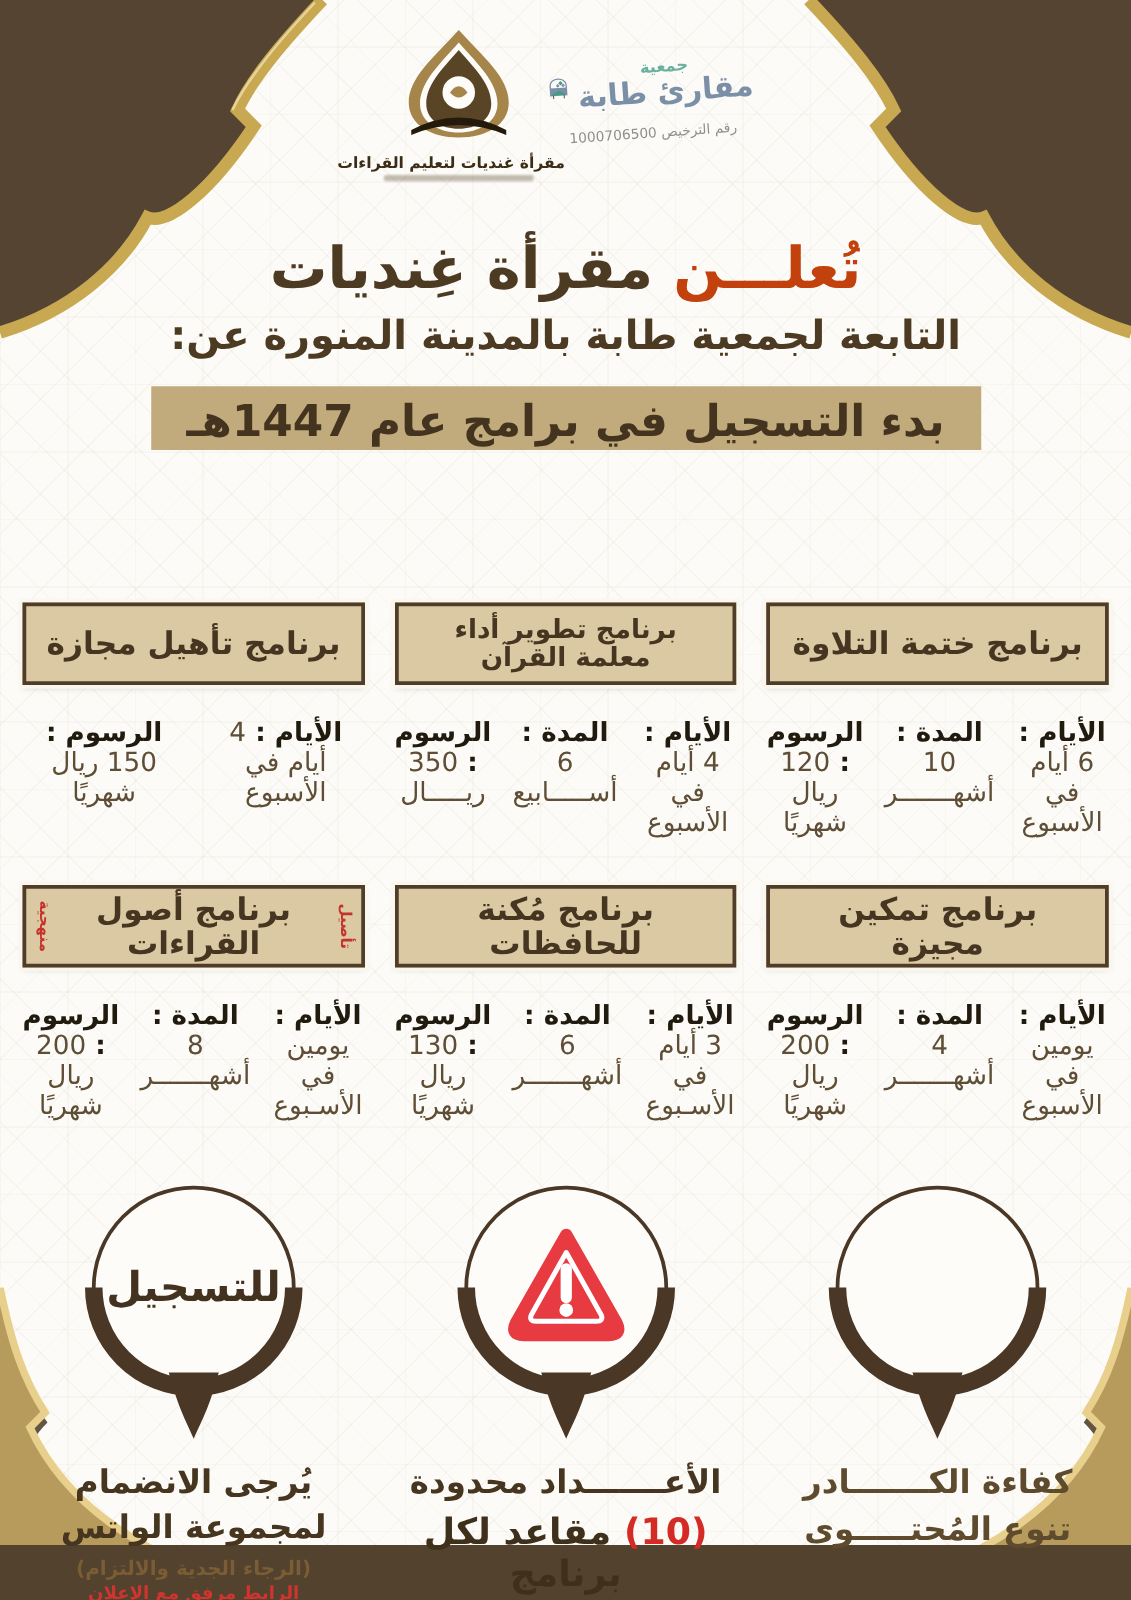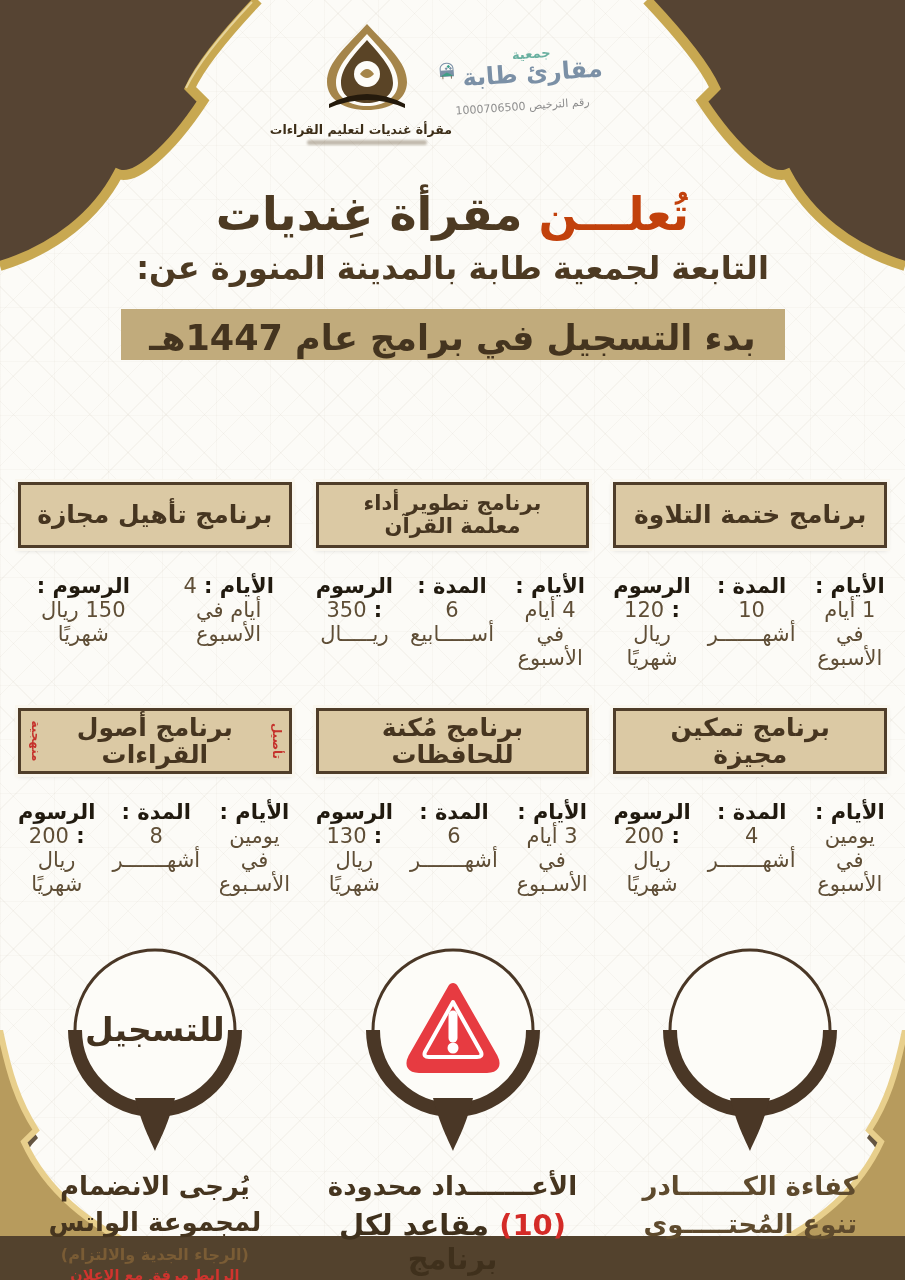--- a/index.html
+++ b/index.html
@@ -151,21 +151,21 @@
     </div>
     <div class="l2">التابعة لجمعية طابة بالمدينة المنورة عن:</div>
     <div class="banner">بدء التسجيل في برامج عام 1447هـ</div>
   </div>
 
   <div class="programs">
 
     <div class="card">
       <div class="card-title">برنامج ختمة التلاوة</div>
       <div class="card-rows">
-        <div class="prow"><span class="lbl">الأيام</span><span class="lbl"> : </span><span>1 أيام في الأسبوع</span></div>
+        <div class="prow"><span class="lbl">الأيام</span><span class="lbl"> : </span><span>6 أيام في الأسبوع</span></div>
         <div class="prow"><span class="lbl">المدة</span><span class="lbl"> : </span><span>10 أشهـــــــر</span></div>
         <div class="prow"><span class="lbl">الرسوم</span><span class="lbl"> : </span><span>120 ريال شهريًا</span></div>
       </div>
     </div>
 
     <div class="card">
       <div class="card-title small">برنامج تطوير أداء معلمة القرآن</div>
       <div class="card-rows">
         <div class="prow"><span class="lbl">الأيام</span><span class="lbl"> : </span><span>4 أيام في الأسبوع</span></div>
         <div class="prow"><span class="lbl">المدة</span><span class="lbl"> : </span><span>6 أســـــابيع</span></div>

